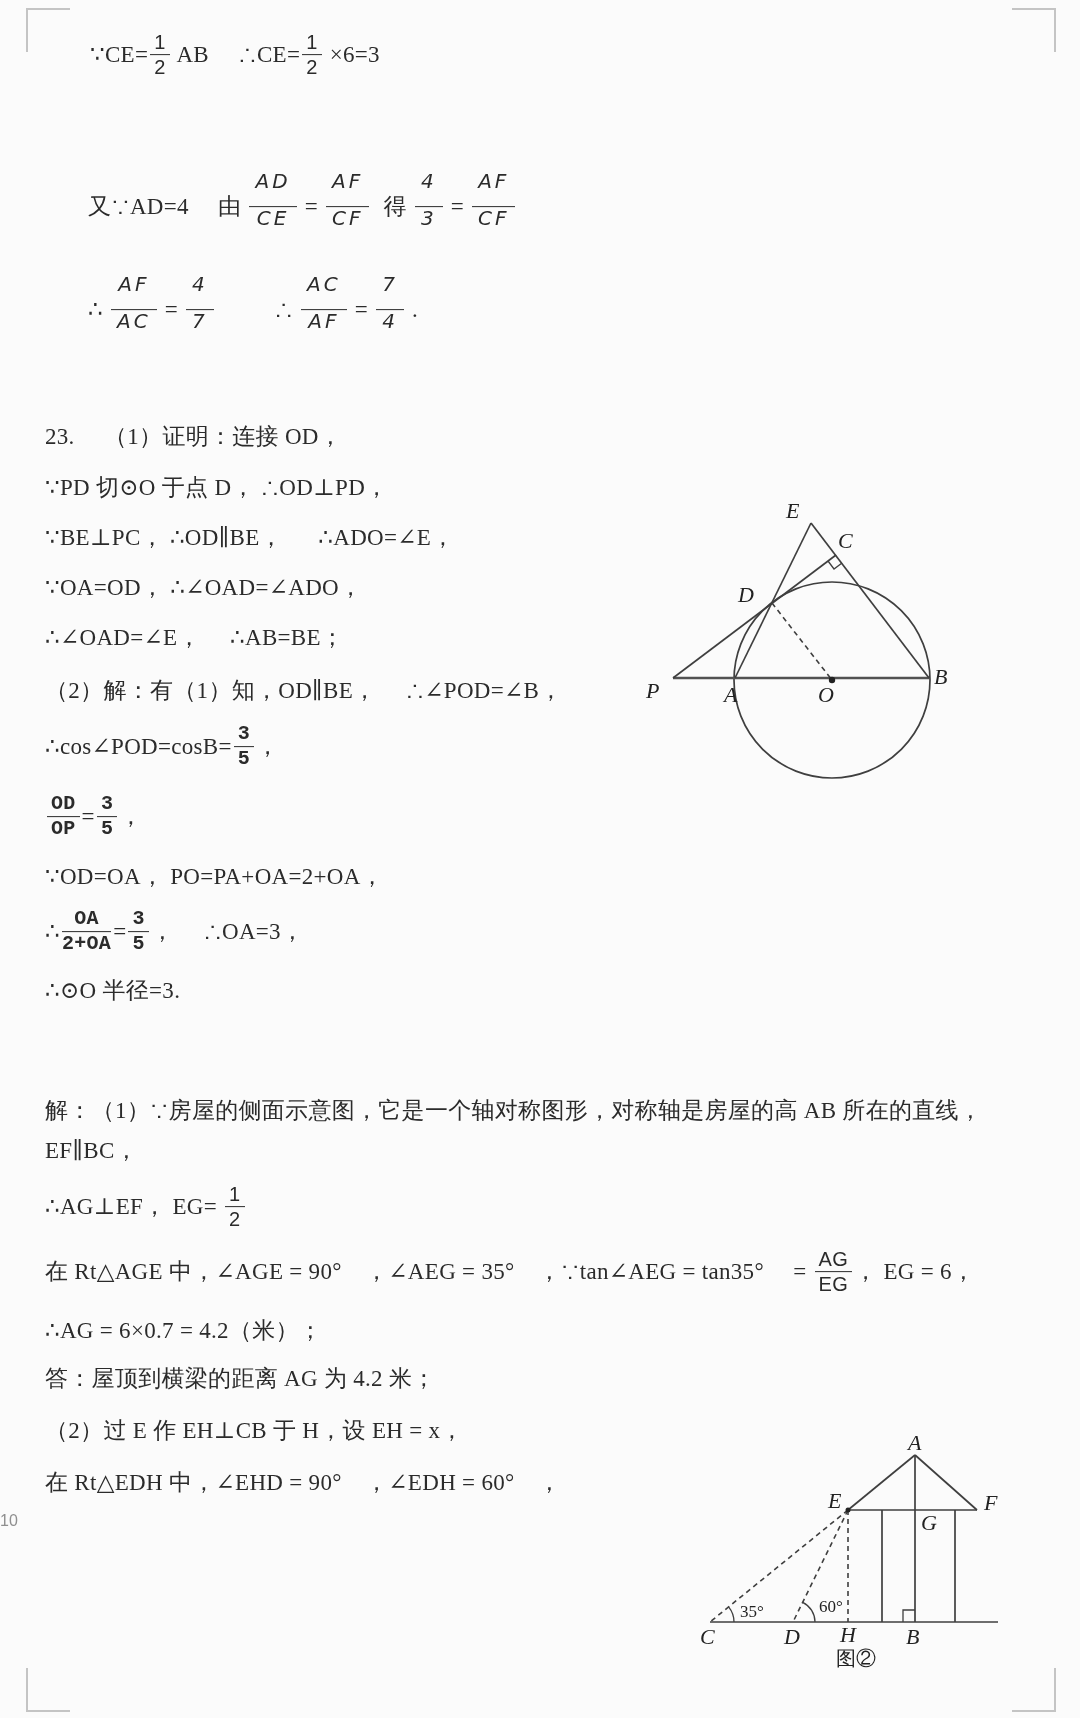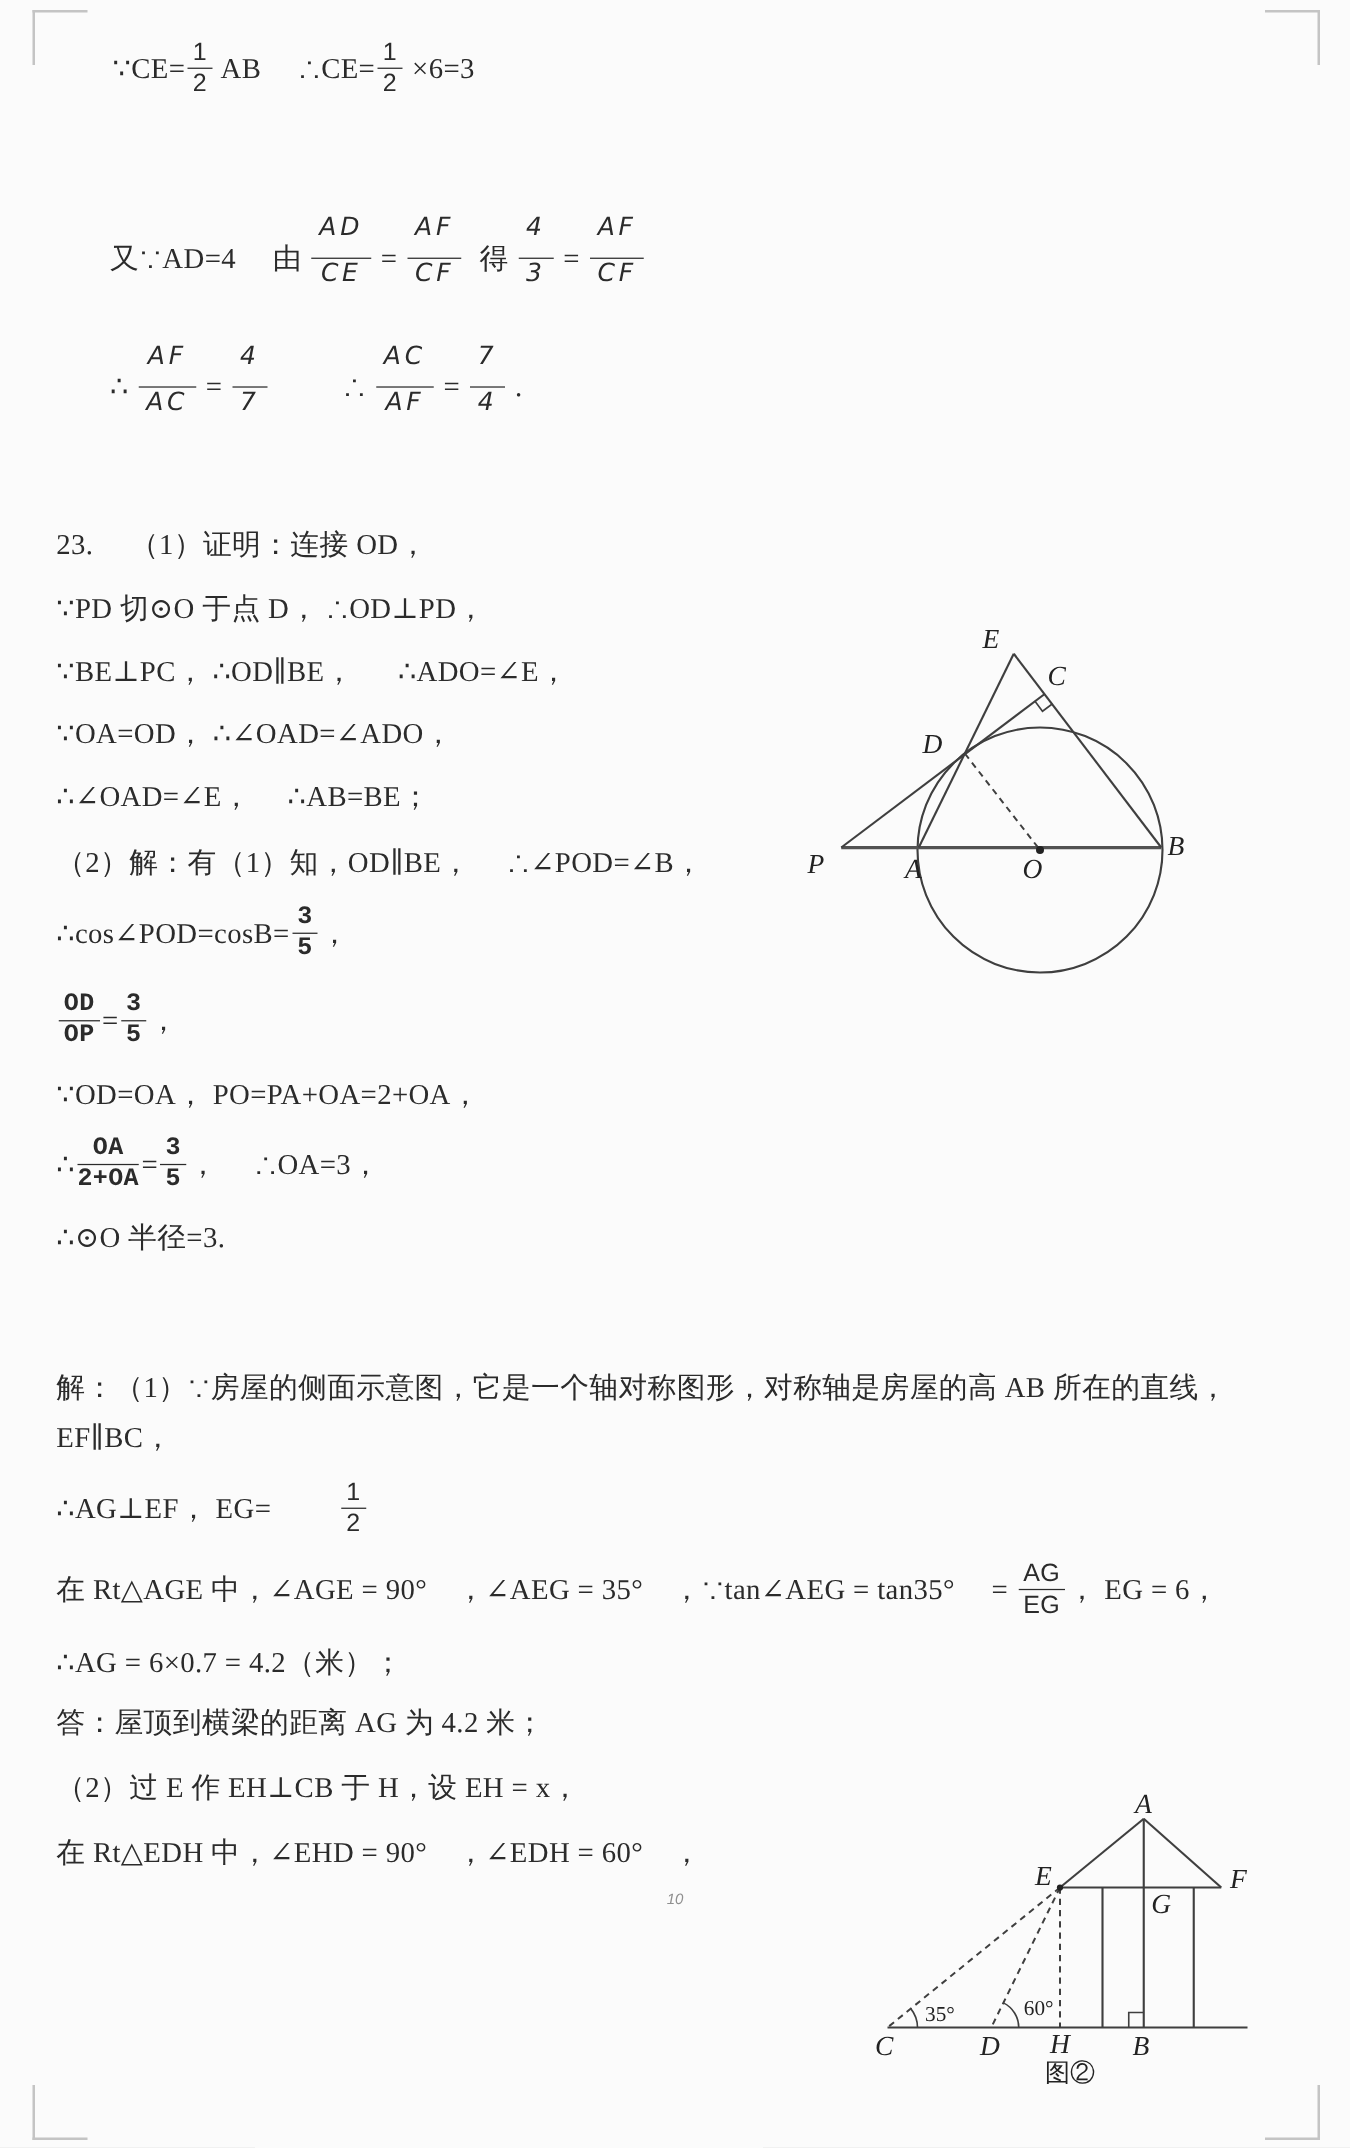--- a/index.html
+++ b/index.html
@@ -26,22 +26,22 @@
   .frac.mono{font-family:"Liberation Mono","DejaVu Sans Mono",monospace;font-size:20px;font-weight:700;}
   .figure{position:absolute;}
   .s{stroke:#3f3f3f;stroke-width:1.7;fill:none;}
   .thick{stroke:#525252;stroke-width:2.6;}
   .thin{stroke-width:1.3;}
   .dash{stroke-dasharray:5 4;stroke-width:1.6;}
   .dot{fill:#222;stroke:none;}
   .flabel{font-family:"Liberation Serif","DejaVu Serif",serif;font-style:italic;font-size:22px;fill:#222;}
   .fdeg{font-family:"Liberation Serif","DejaVu Serif",serif;font-size:17px;fill:#222;font-style:normal;}
   .fcap{font-family:"Liberation Serif","DejaVu Serif",serif;font-size:20px;fill:#222;font-style:normal;}
-  .pagenum{position:absolute;left:0;right:0;top:1512px;text-align:center;
-    font-size:12px;color:#8f8f8f;font-family:"Liberation Sans",sans-serif;font-style:italic;}
+  .pagenum{position:absolute;left:0;right:0;top:1512px;
+    font-size:16px;color:#8f8f8f;font-family:"Liberation Sans",sans-serif;}
 </style>
 </head>
 <body>
 
 <div class="page">
 
   <div class="corner tl"></div>
   <div class="corner tr"></div>
   <div class="corner bl"></div>
   <div class="corner br"></div>
@@ -56,21 +56,21 @@
       <div class="mline" style="left: 45px; top: 587px;"><span>∵OA=OD， ∴∠OAD=∠ADO，</span></div>
       <div class="mline" style="left: 45px; top: 637px;"><span>∴∠OAD=∠E，　 ∴AB=BE；</span></div>
       <div class="mline" style="left: 45px; top: 690px;"><span>（2）解：有（1）知，OD∥BE，　 ∴∠POD=∠B，</span></div>
       <div class="mline" style="left: 45px; top: 747px;"><span>∴cos∠POD=cosB=</span><span class="frac mono"><span class="num">3</span><span class="den">5</span></span><span>，</span></div>
       <div class="mline" style="left: 45px; top: 817px;"><span class="frac mono"><span class="num">OD</span><span class="den">OP</span></span><span>=</span><span class="frac mono"><span class="num">3</span><span class="den">5</span></span><span>，</span></div>
       <div class="mline" style="left: 45px; top: 876px;"><span>∵OD=OA， PO=PA+OA=2+OA，</span></div>
       <div class="mline" style="left: 45px; top: 932px;"><span>∴</span><span class="frac mono"><span class="num">OA</span><span class="den">2+OA</span></span><span>=</span><span class="frac mono"><span class="num">3</span><span class="den">5</span></span><span>，　 ∴OA=3，</span></div>
       <div class="mline" style="left: 45px; top: 990px;"><span>∴⊙O 半径=3.</span></div>
       <div class="mline" style="left: 45px; top: 1110px;"><span>解：（1）∵房屋的侧面示意图，它是一个轴对称图形，对称轴是房屋的高 AB 所在的直线，</span></div>
       <div class="mline" style="left: 45px; top: 1150px;"><span>EF∥BC，</span></div>
-      <div class="mline" style="left: 45px; top: 1207px; gap: 48px;"><span>∴AG⊥EF， EG= </span><span class="frac sans"><span class="num">1</span><span class="den">2</span></span></div>
+      <div class="mline" style="left: 45px; top: 1207px;"><span>∴AG⊥EF， EG= </span><span class="frac sans"><span class="num">1</span><span class="den">2</span></span></div>
       <div class="mline" style="left: 45px; top: 1272px;"><span>在 Rt△AGE 中，∠AGE = 90°　，∠AEG = 35°　，∵tan∠AEG = tan35°　 = </span><span class="frac sans"><span class="num">AG</span><span class="den">EG</span></span><span>， EG = 6，</span></div>
       <div class="mline" style="left: 45px; top: 1330px;"><span>∴AG = 6×0.7 = 4.2（米）；</span></div>
       <div class="mline" style="left: 45px; top: 1378px;"><span>答：屋顶到横梁的距离 AG 为 4.2 米；</span></div>
       <div class="mline" style="left: 45px; top: 1430px;"><span>（2）过 E 作 EH⊥CB 于 H，设 EH = x，</span></div>
       <div class="mline" style="left: 45px; top: 1482px;"><span>在 Rt△EDH 中，∠EHD = 90°　，∠EDH = 60°　，</span></div>
     </div>
 
   <svg id="fig-circle" class="figure" style="left:580px;top:430px" width="420" height="360" viewBox="0 0 420 360">
     <circle cx="252" cy="250" r="98" class="s"></circle>
     <line x1="93" y1="248" x2="349" y2="248" class="s thick"></line>

